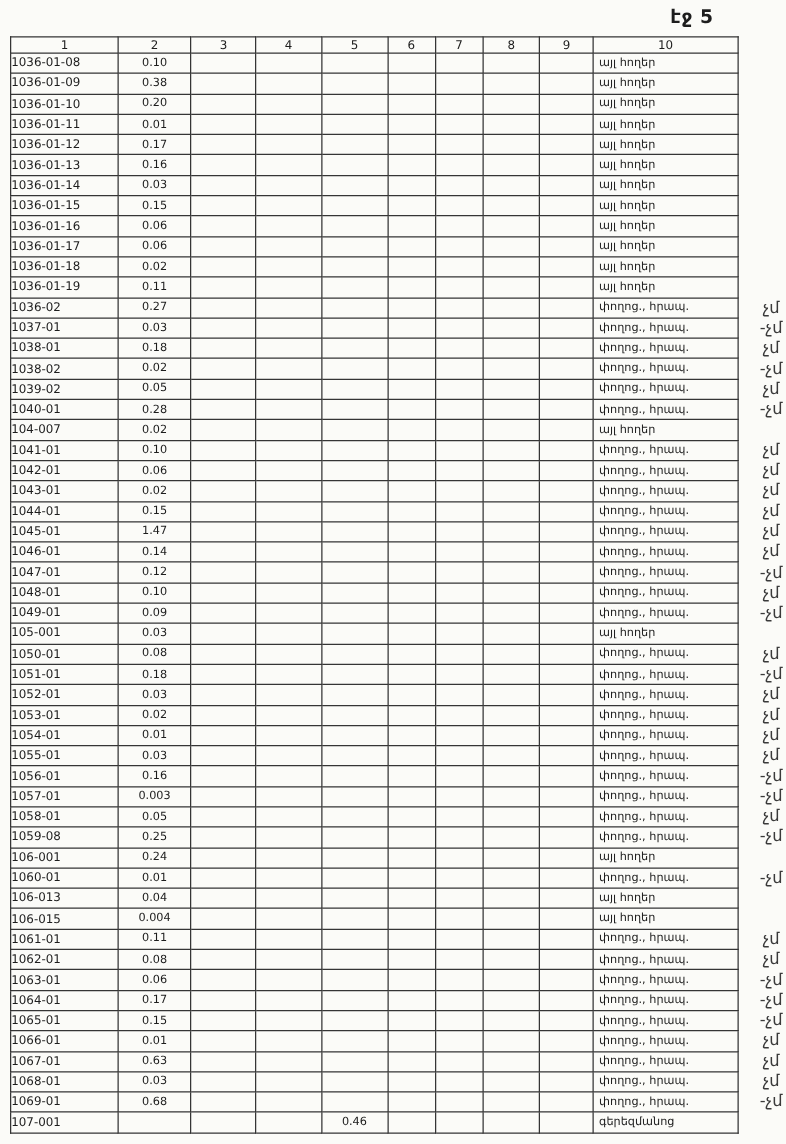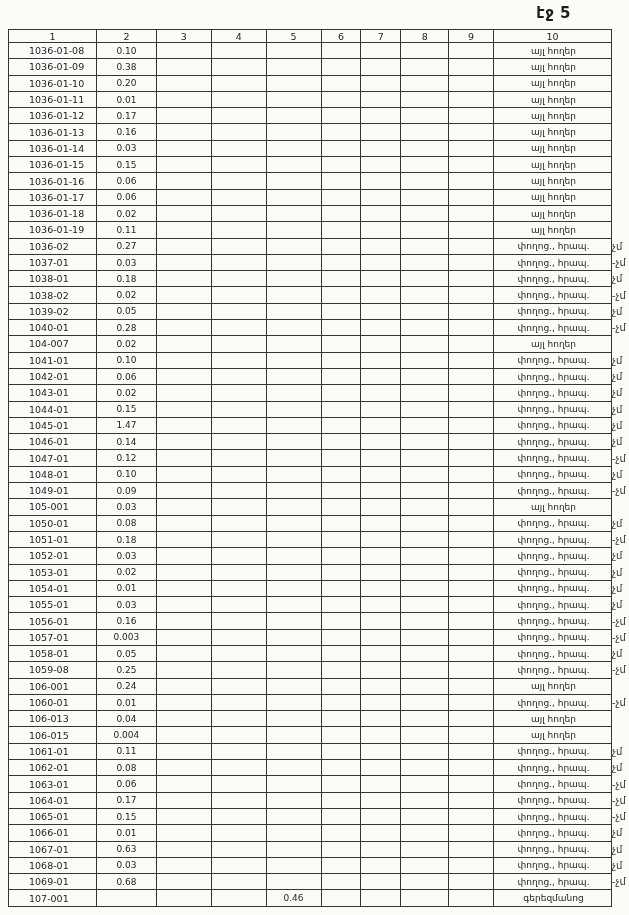--- a/index.html
+++ b/index.html
@@ -24,28 +24,28 @@
     font-size:9px;
     padding:0 2px;
     overflow:hidden;white-space:nowrap;
     vertical-align:middle;
   }
   th{
     font-weight:normal;text-align:center;
     height:12px;font-size:9.5px;
   }
   td{height:15.3px;}
-  td.c1{text-align:left;padding-left:20px;font-size:9.5px;}
+  td.c1{text-align:left;padding-left:0;font-size:9.5px;}
   td.c2{text-align:center;}
   td.c3,td.c4,td.c5,td.c6,td.c7,td.c8,td.c9{text-align:center;}
-  td.c10{text-align:center;padding-left:4px;font-size:9px;}
+  td.c10{text-align:left;padding-left:4px;font-size:9px;}
   th.markcol,td.markcol{
     border:none;background:transparent;
-    font-size:10px;color:#3a3a3a;
-    text-align:left;padding-left:0;
+    font-size:13px;color:#3a3a3a;
+    text-align:center;padding-left:17px;
   }
 </style>
 </head>
 <body>
 
 <div class="page-label">էջ 5</div>
 
 <table>
   <colgroup>
     <col style="width:88px">

